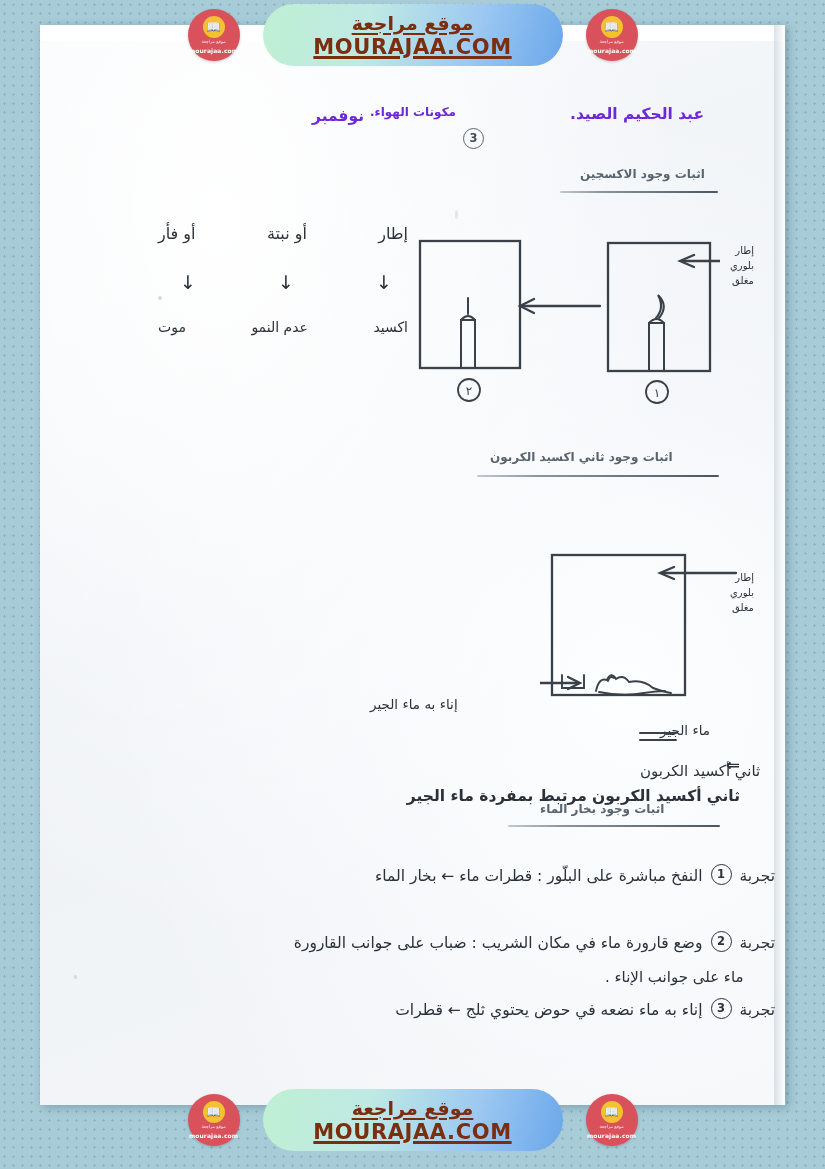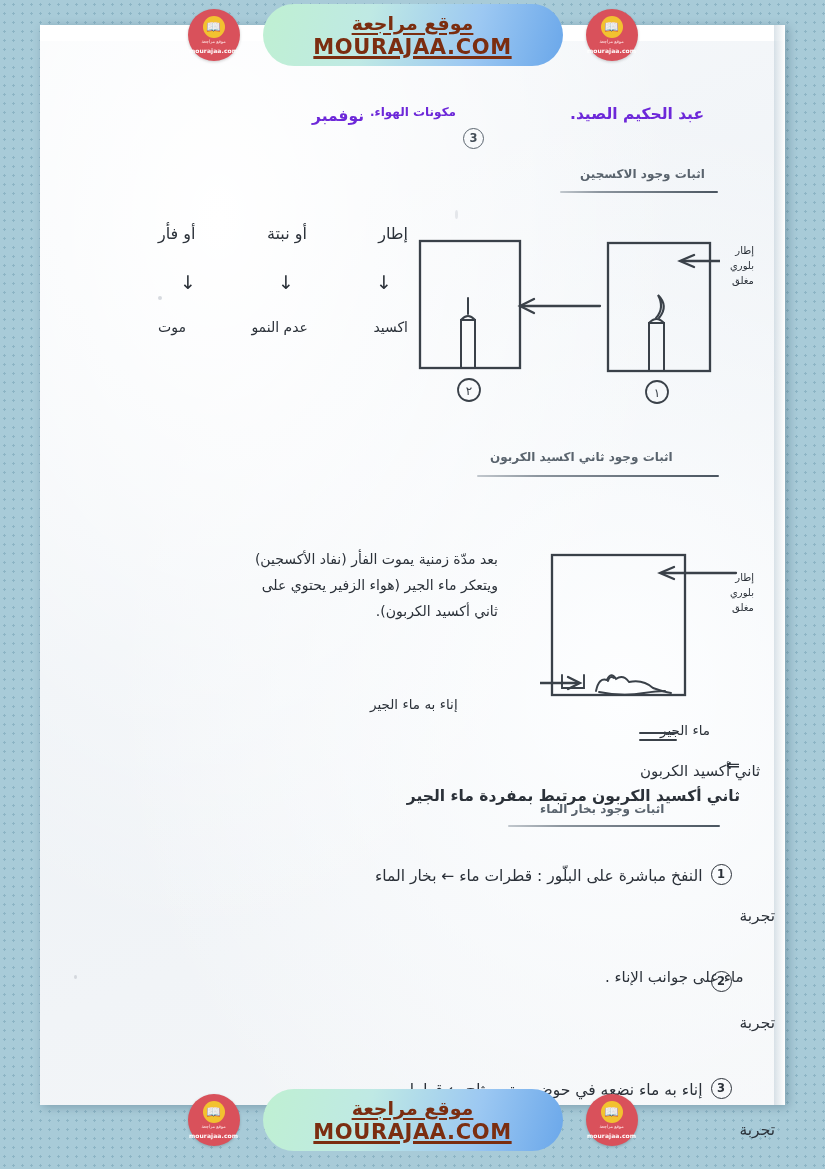--- a/index.html
+++ b/index.html
@@ -80,21 +80,21 @@
   .chain-row{display:flex;justify-content:space-between;direction:rtl;}
   .chain-arrow{font-size:19px;line-height:1;color:#2b3139;}
   .chain-arrows{display:flex;justify-content:space-between;direction:rtl;padding:2px 16px 0 22px;}
   #hw-oxygen-note{left:105px;top:282px;width:285px;font-size:15.5px;text-align:right;}
   #hw-co2-note{left:128px;top:522px;width:330px;font-size:14px;line-height:1.85;}
   #hw-limewater-label{left:330px;top:648px;font-size:13.5px;}
   #hw-co2-conclusion{left:130px;top:695px;width:570px;font-size:15.5px;line-height:1.9;font-weight:bold;}
   #hw-limewater-top{left:620px;top:695px;font-size:13.5px;}
   #hw-exps{left:155px;top:815px;width:580px;font-size:15.5px;}
   .exp-line{display:flex;direction:rtl;gap:8px;align-items:flex-start;margin-bottom:19px;}
-  .exp-label{flex:0 0 auto;margin-top:40px;}
+  .exp-label{flex:0 0 auto;}
   .exp-body{flex:1 1 auto;}
   #hw-exp3-tail{left:565px;top:941px;font-size:15px;}
 
   
   .frame-label{font-size:10px;line-height:1.5;}
   #lbl-frame1{left:690px;top:218px;}
   #lbl-frame2{left:690px;top:545px;}
 
   
   #draw1{left:370px;top:185px;}
@@ -216,23 +216,20 @@
     <text x="59" y="185" text-anchor="middle" font-size="12" fill="#3a4149" font-family="'DejaVu Sans',sans-serif">٢</text>
   </svg>
 
   <div class="abs hand frame-label" id="lbl-frame1">إطار
 بلوري
 مغلق</div>
 
   <div class="abs printed section-head" id="sec2-title">اثبات وجود ثاني اكسيد الكربون</div>
   <div class="rule" id="sec2-rule"></div>
 
-  <div class="abs hand" id="hw-co2-note">بعد مدّة زمنية يموت الفأر (نفاد الأكسجين)
-ويتعكر ماء الجير (هواء الزفير يحتوي على
-ثاني أكسيد الكربون).</div>
 
   <svg class="abs" id="draw2" width="200" height="180" viewBox="0 0 200 180">
     <g fill="none" stroke="#3a4149" stroke-width="2.3" stroke-linecap="round">
       <rect x="12" y="20" width="133" height="140"></rect>
 
       <line x1="196" y1="38" x2="122" y2="38"></line>
       <polyline points="134,32 120,38 134,44"></polyline>
 
       <line x1="0" y1="148" x2="38" y2="148"></line>
       <polyline points="28,142 40,148 28,154"></polyline>
@@ -275,20 +272,21 @@
 
   <div class="abs hand" id="hw-exps">
     <div class="exp-line">
       <span class="exp-label">تجربة</span>
       <span class="circled" style="border-color:#2b3139;color:#2b3139;">1</span>
       <span class="exp-body">النفخ مباشرة على البلّور : قطرات ماء ← بخار الماء</span>
     </div>
     <div class="exp-line">
       <span class="exp-label">تجربة</span>
       <span class="circled" style="border-color:#2b3139;color:#2b3139;">2</span>
+      <span class="exp-body">وضع قارورة ماء في مكان الشريب : ضباب على جوانب القارورة</span>
     </div>
     <div class="exp-line">
       <span class="exp-label">تجربة</span>
       <span class="circled" style="border-color:#2b3139;color:#2b3139;">3</span>
       <span class="exp-body">إناء به ماء نضعه في حوض يحتوي ثلج ← قطرات</span>
     </div>
   </div>
   <div class="abs hand" id="hw-exp3-tail">ماء على جوانب الإناء .</div>
 </div>
 

